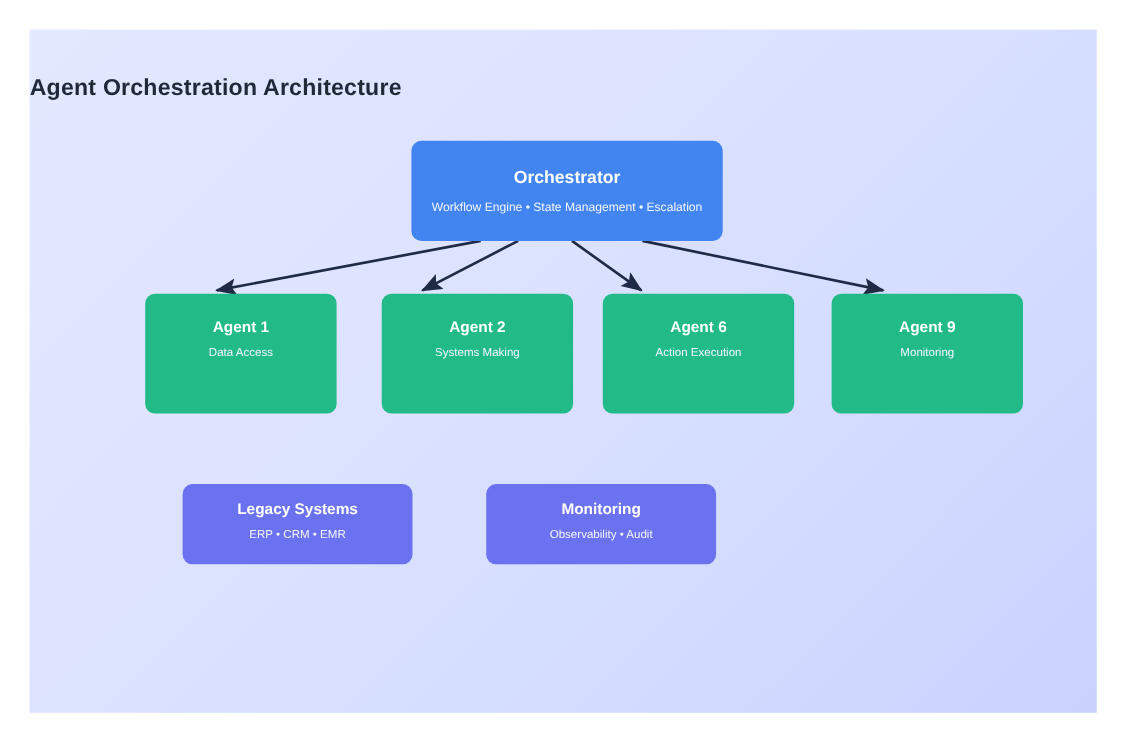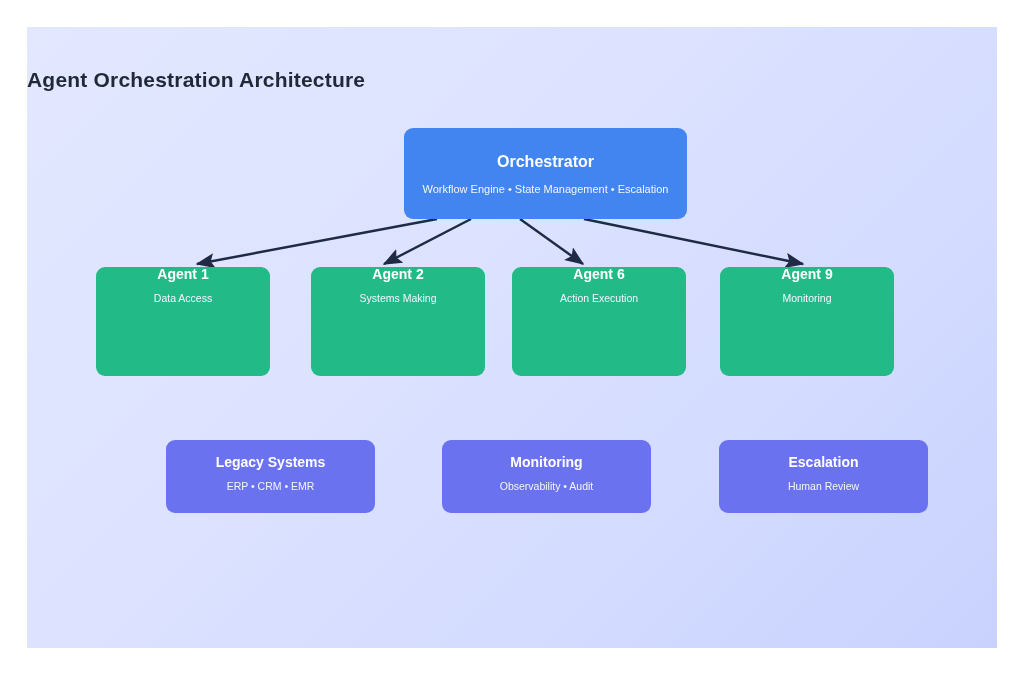--- a/index.html
+++ b/index.html
@@ -68,31 +68,32 @@
   }
 
   
   #node-orchestrator {
     left: 347px;
     top: 101px;
     width: 283px;
     height: 91px;
     background: #4285f0;
     padding-top: 26px;
-    margin-left: 30px;
   }
   #node-orchestrator .node-title { font-size: 16px; }
   #node-orchestrator .node-sub { margin-top: 14px; font-size: 11px; }
 
   
   .agent-node {
     top: 240px;
     width: 174px;
     height: 109px;
     background: #22bb88;
+    padding-top: 23px;
+    margin-left: 36px;
   }
   .agent-node .node-sub { margin-top: 12px; }
 
   #node-agent-1 { left: 69px; }
   #node-agent-2 { left: 284px; }
   #node-agent-3 { left: 485px; }
   #node-agent-4 { left: 693px; }
 
   
   .system-node {
@@ -166,19 +167,15 @@
     <div class="node system-node" id="node-legacy">
       <div class="node-title">Legacy Systems</div>
       <div class="node-sub">ERP • CRM • EMR</div>
     </div>
 
     <div class="node system-node" id="node-monitoring">
       <div class="node-title">Monitoring</div>
       <div class="node-sub">Observability • Audit</div>
     </div>
 
-    <div class="node system-node" id="node-escalation">
-      <div class="node-title">Escalation</div>
-      <div class="node-sub">Human Review</div>
-    </div>
 
   </div>
 </div>
 
 </body></html>

